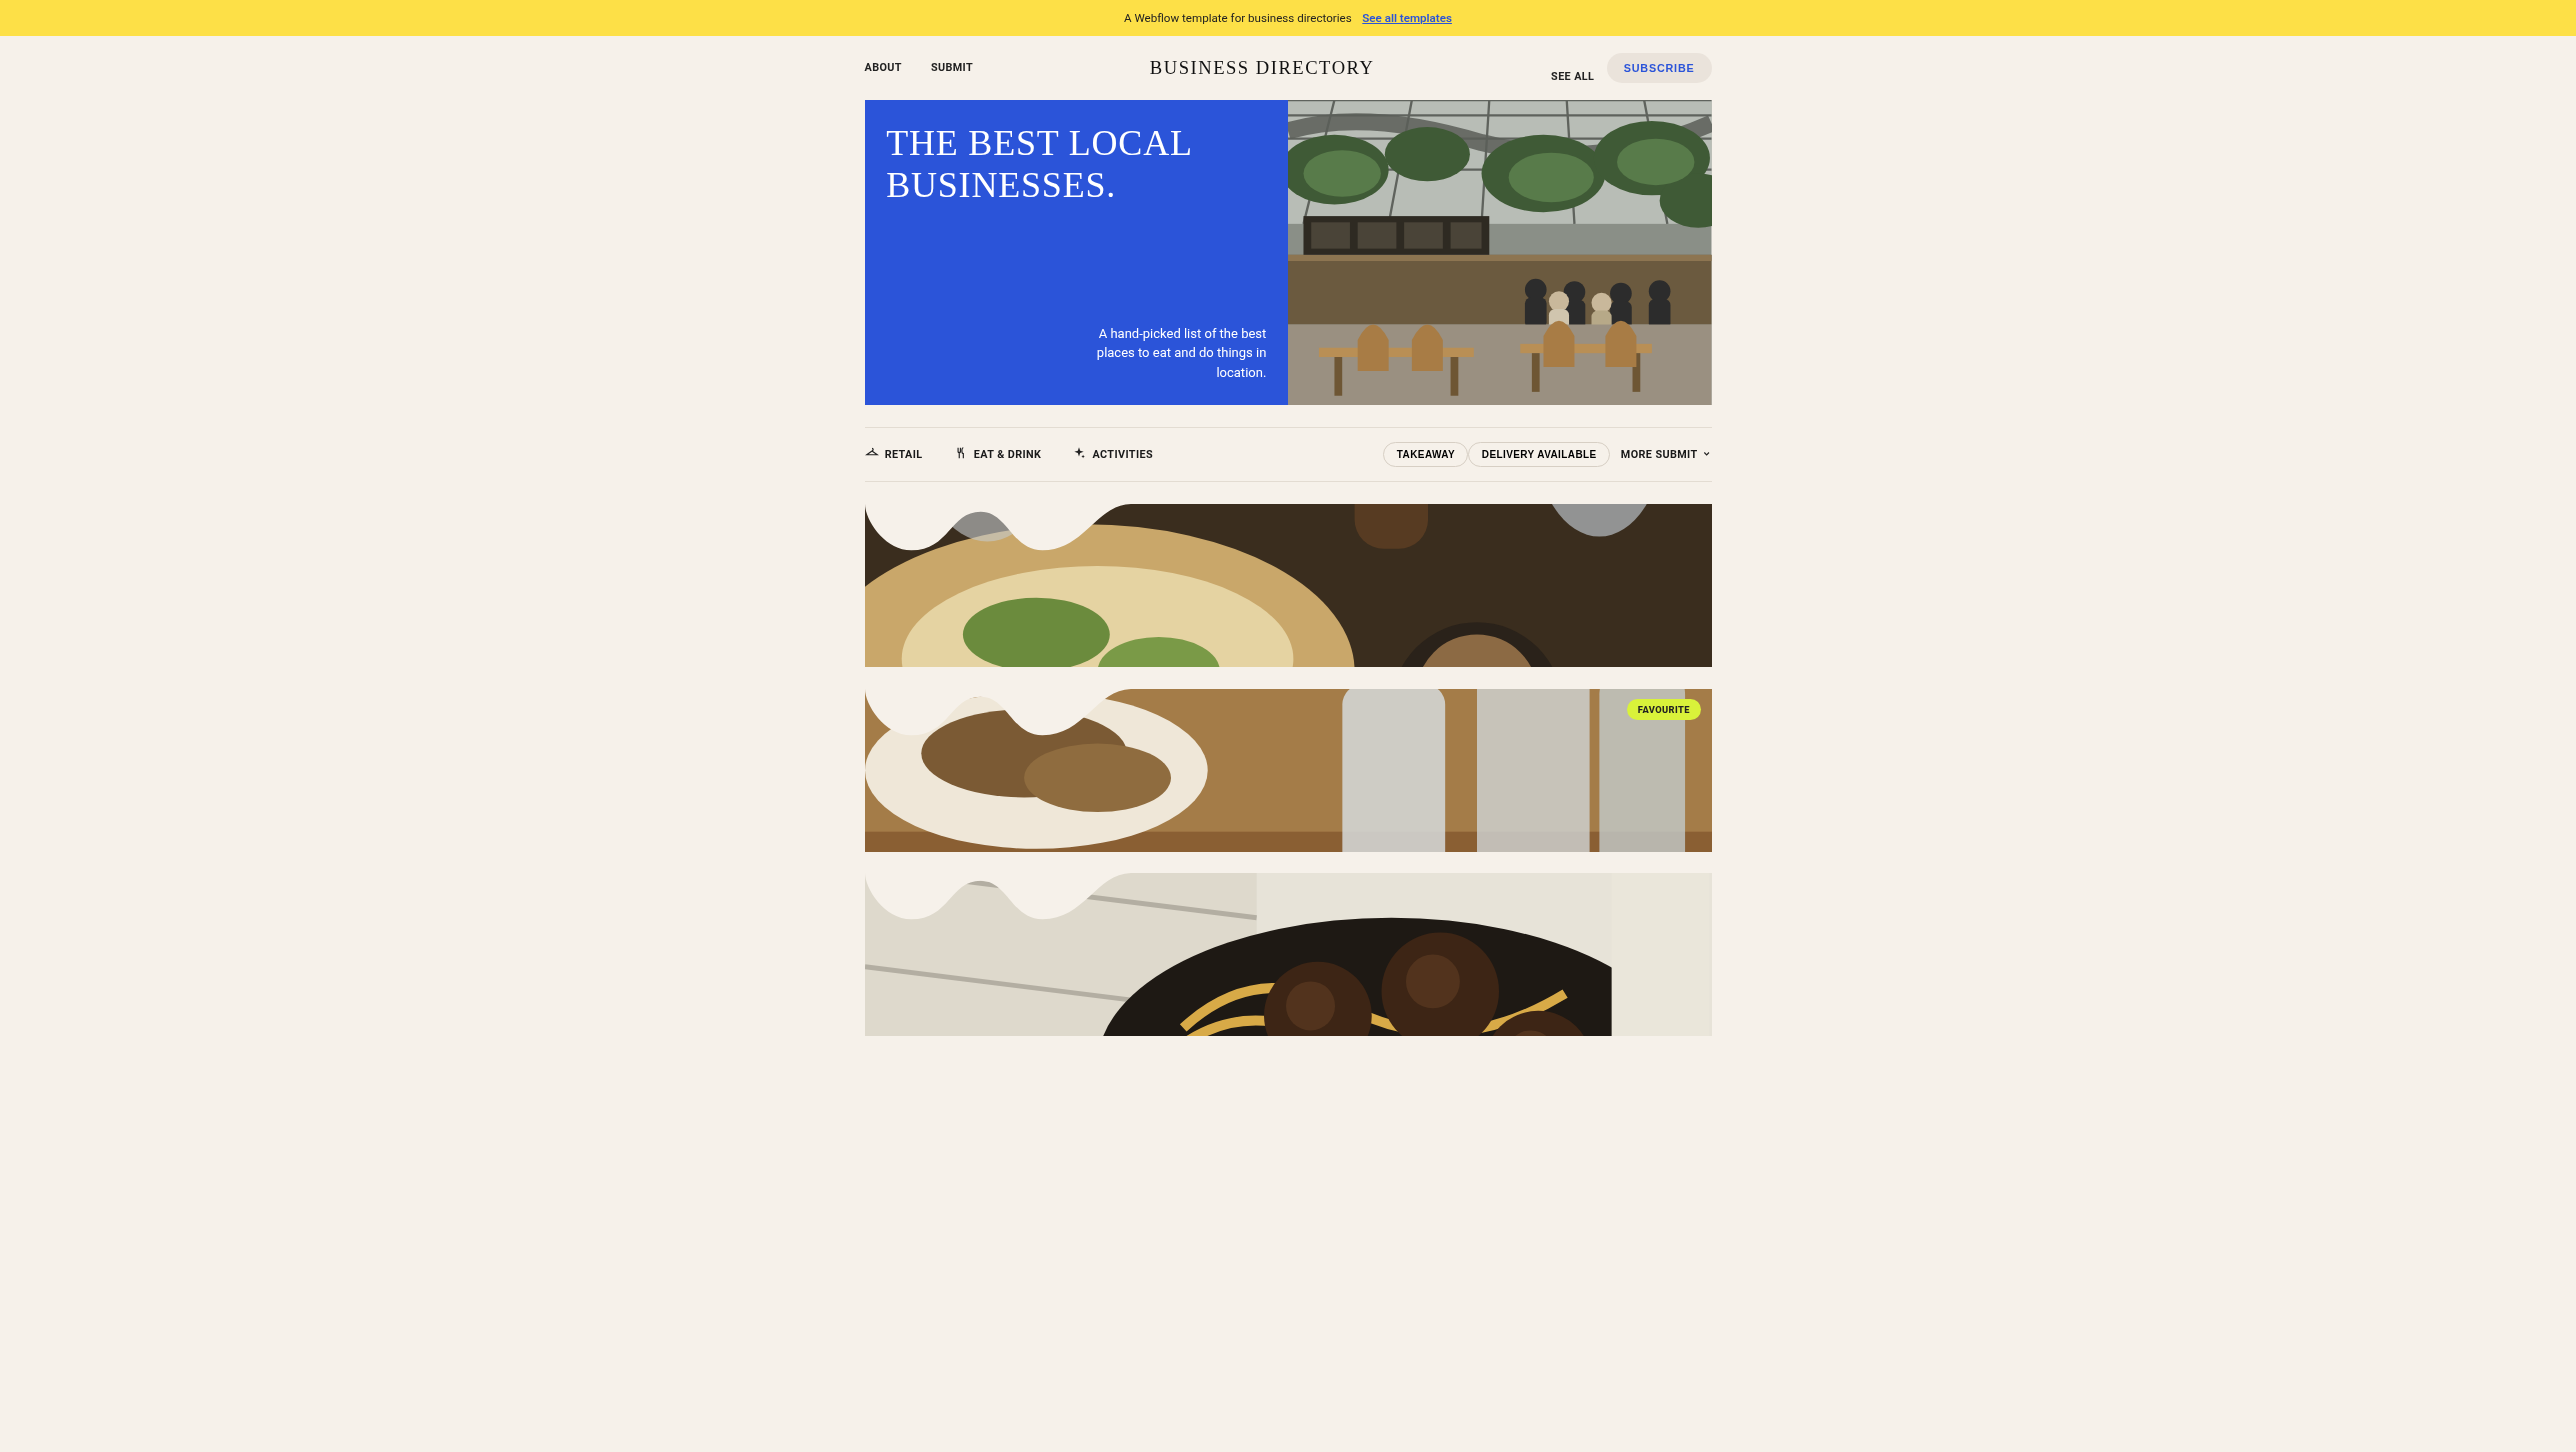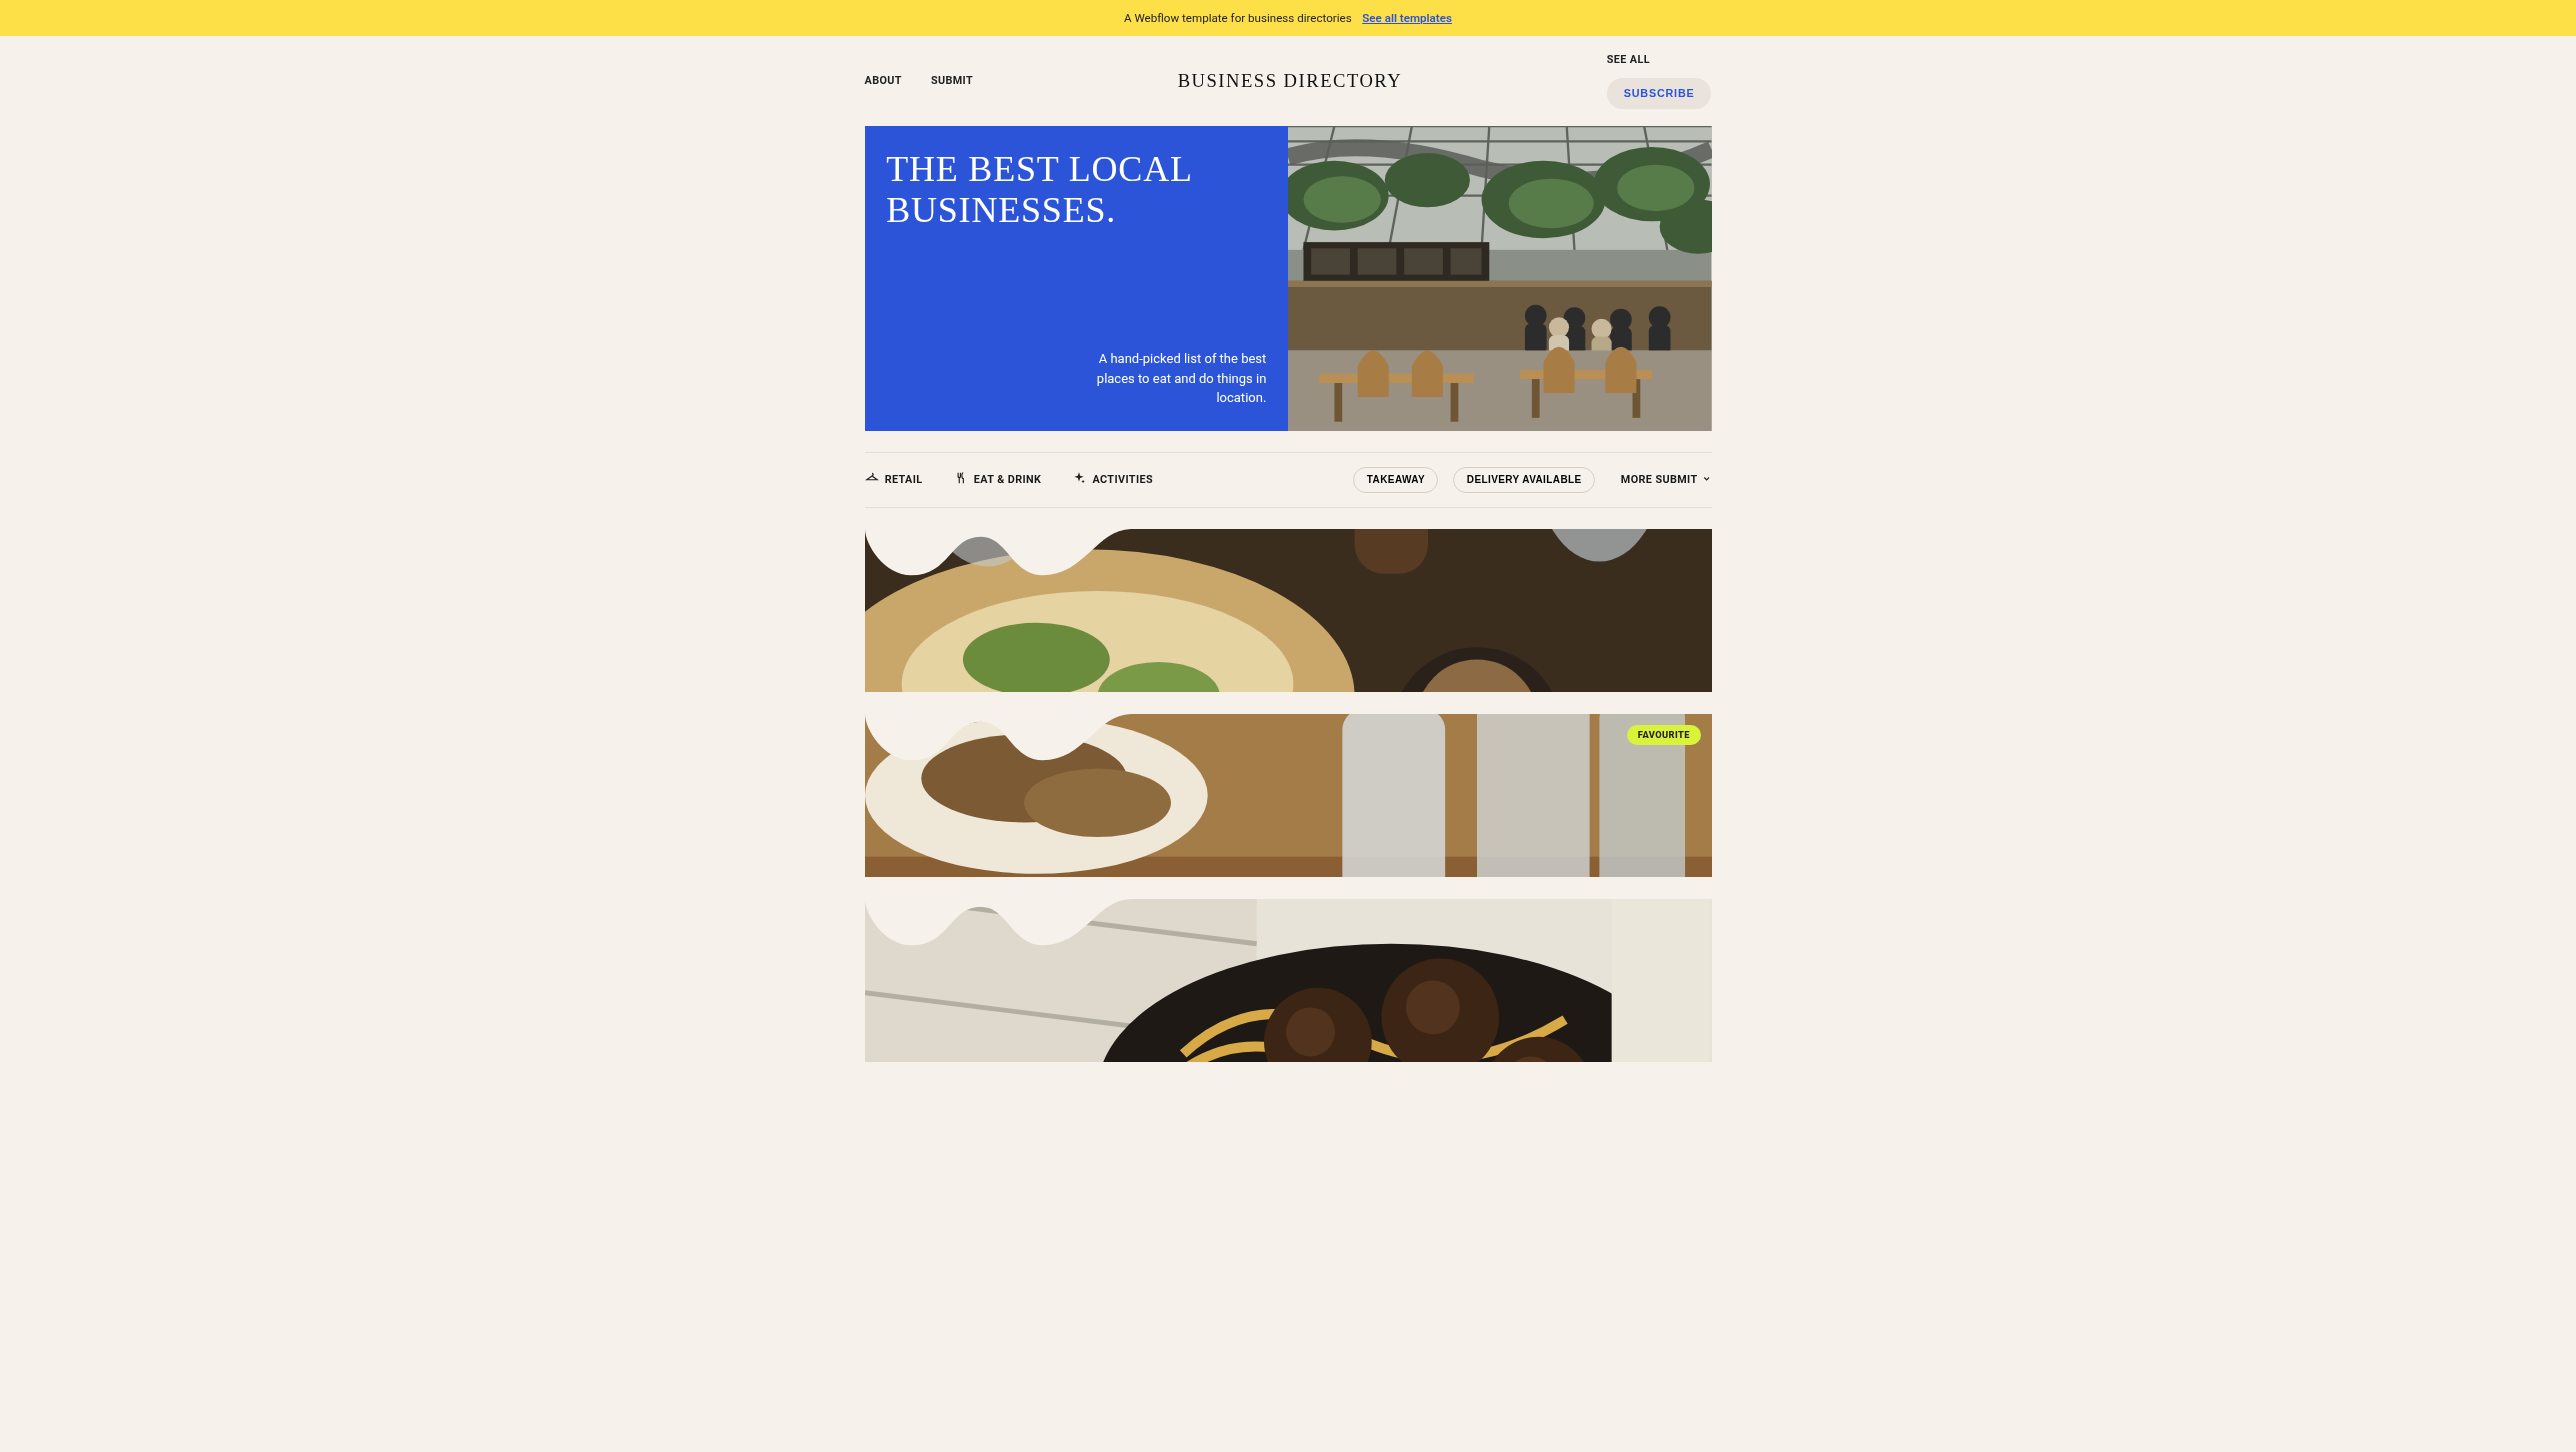--- a/index.html
+++ b/index.html
@@ -44,21 +44,21 @@
     color: #222;
     text-decoration: none;
   }
   .logo {
     font-family: Georgia, 'Times New Roman', serif;
     font-weight: 500;
     letter-spacing: 1.5px;
     font-size: 18.6px;
     color: #111;
   }
-  .nav-right { display: flex; align-items: flex-start; gap: 12.4px; flex-direction: column; }
+  .nav-right { display: flex; align-items: flex-end; gap: 12.4px; }
   .nav-right a.see-all {
     font-weight: 700;
     letter-spacing: 0.4px;
     font-size: 10.8px;
     color: #222;
     text-decoration: none;
   }
   .subscribe-btn {
     background: #eae3db;
     color: #2b54d9;
@@ -122,21 +122,21 @@
   .cat {
     display: flex;
     align-items: center;
     gap: 6.2px;
     font-weight: 700;
     font-size: 10.8px;
     letter-spacing: 0.4px;
     cursor: pointer;
   }
   .cat svg { width: 14px; height: 14px; }
-  .pills { display: flex; gap: 15px; align-items: center; }
+  .pills { display: flex; gap: 0; align-items: center; }
   .pill {
     border: 0.8px solid #d7cfc4;
     border-radius: 773px;
     padding: 6.2px 12.4px;
     font-weight: 700;
     font-size: 10px;
     letter-spacing: 0.4px;
     background: transparent;
     cursor: pointer;
   }

